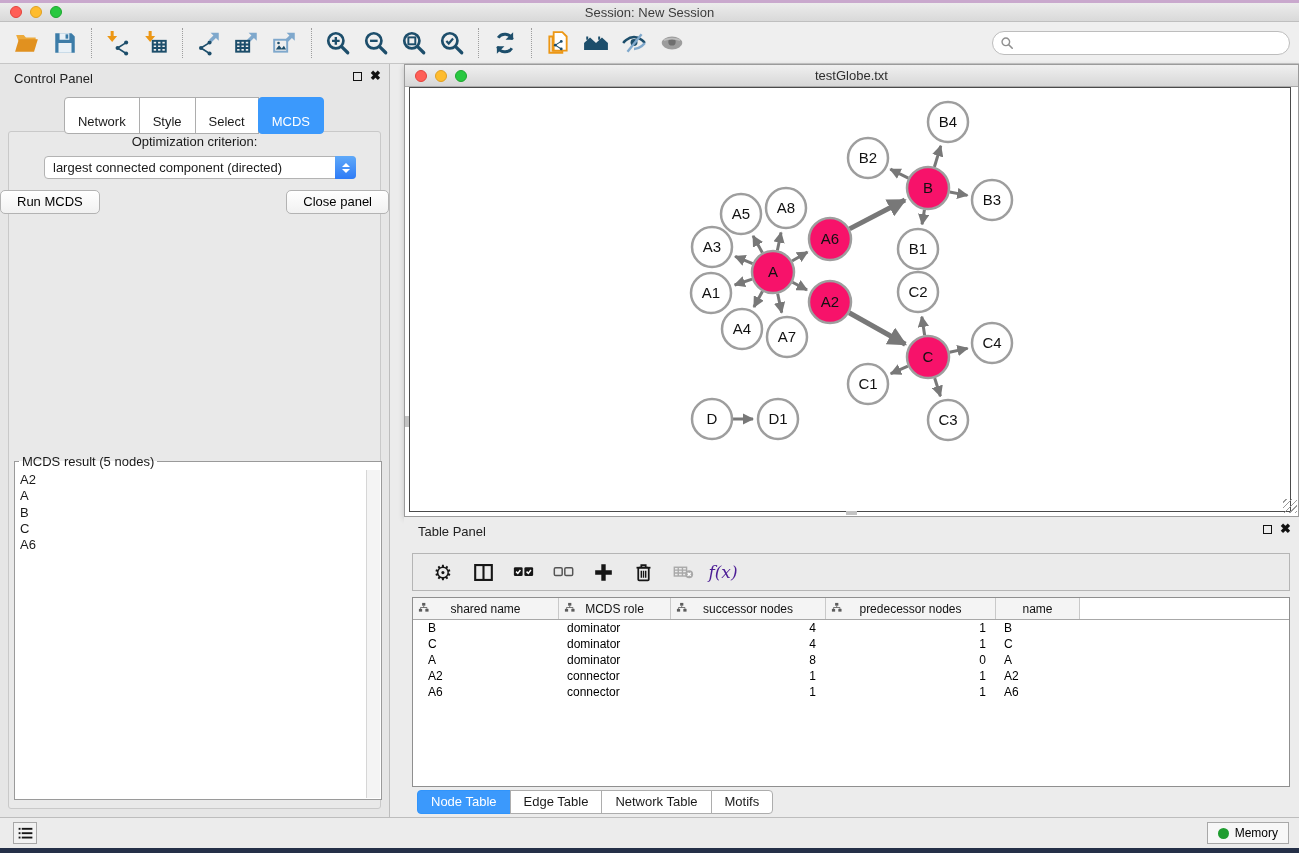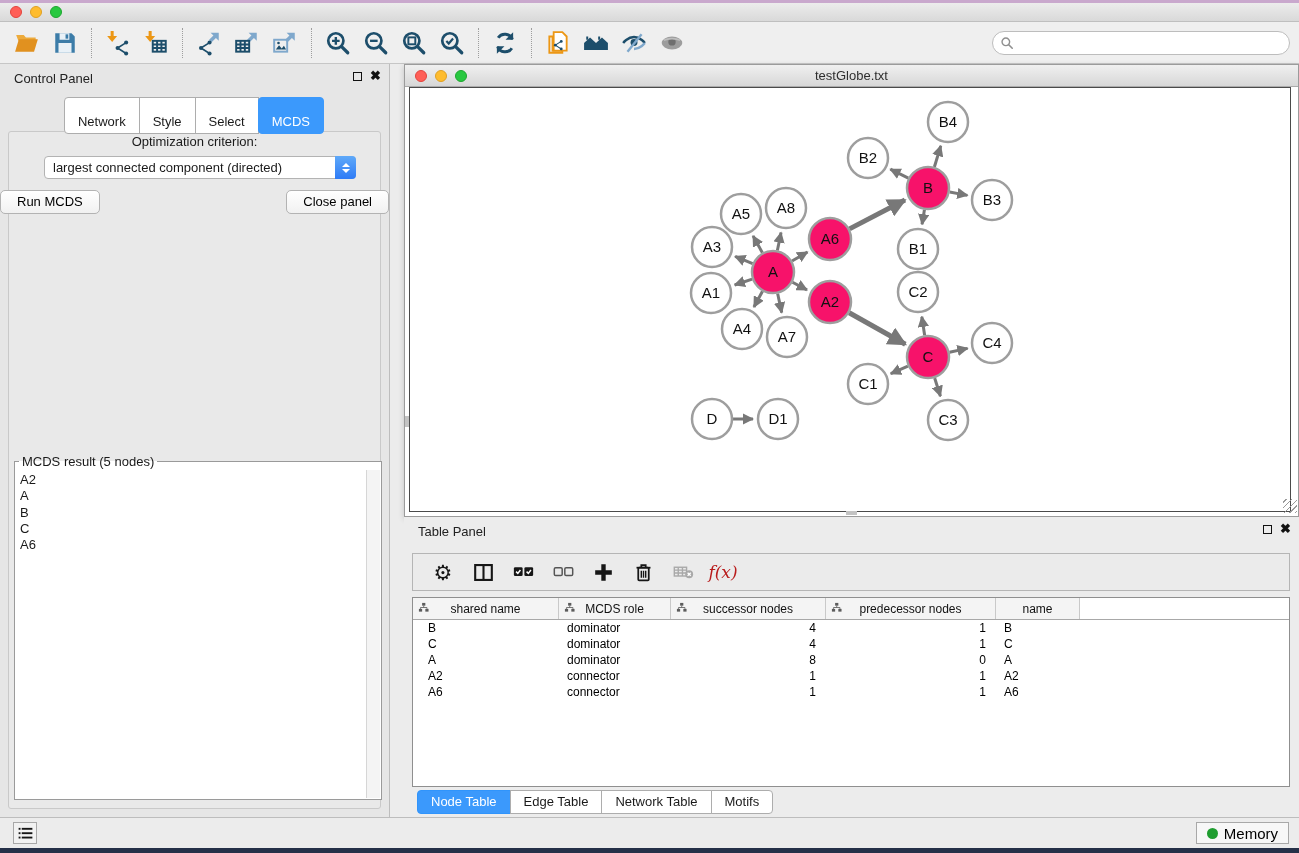--- a/index.html
+++ b/index.html
@@ -81,21 +81,21 @@
     background:repeating-linear-gradient(135deg, transparent 0 2px, #9a9a9a 2px 3px, transparent 3px 4px); }
 
   
   .table-panel { position:absolute; left:404px; top:517px; width:895px; height:300px; background:#ececec; }
   .tp-toolbar { position:absolute; left:8px; right:9px; top:36px; height:38px; background:#ebebeb;
     border:1px solid #b5b5b5; display:flex; align-items:center; padding-left:16px; gap:12px; }
   .tp-btn { width:28px; height:30px; border:none; background:transparent; display:flex;
     align-items:center; justify-content:center; }
   .tp-btn svg { width:21px; height:21px; }
   .gear-glyph { font-size:21px; line-height:21px; color:#161616; }
-  .fx-glyph { font-family:"DejaVu Serif",serif; font-style:italic; font-size:17px; color:#b91c1c; }
+  .fx-glyph { font-family:"DejaVu Serif",serif; font-style:italic; font-size:17px; color:#4c1d95; }
   .tp-table { position:absolute; left:8px; right:9px; top:80px; height:190px; background:#fff;
     border:1px solid #8f8f8f; overflow:hidden; }
   .tp-header { display:flex; height:22px; border-bottom:1px solid #a8a8a8; }
   .th-cell { background:#f4f4f4; border-right:1px solid #c9c9c9; display:flex;
     align-items:center; justify-content:center; gap:5px; font-size:12px; color:#111; position:relative; }
   .th-cell .tree-icon { position:absolute; left:5px; top:4px; }
   .tp-row { display:flex; height:16px; align-items:center; }
   .td-cell { font-size:12px; color:#000; white-space:nowrap; overflow:hidden; }
   .td-left { text-align:left; padding-left:15px; }
   .td-left2 { text-align:left; padding-left:8px; }
@@ -105,30 +105,31 @@
   .tp-tab:first-child { border-radius:4px 0 0 4px; }
   .tp-tab:last-child { border-radius:0 4px 4px 0; }
   .tp-tab.active { background:#3b99fc; border-color:#3094fb; color:#fff; border-radius:4px 0 0 4px; }
 
   
   .status-bar { position:absolute; left:0; top:817px; width:100%; height:31px; background:#ececec;
     border-top:1px solid #bdbdbd; display:flex; align-items:center; }
   .list-btn { margin-left:13px; width:24px; height:22px; border:1px solid #a8a8a8; background:#f2f2f2;
     display:flex; align-items:center; justify-content:center; }
   .memory-btn { margin-left:auto; margin-right:10px; height:22px; border:1px solid #a8a8a8;
-    background:#f7f7f7; display:flex; align-items:center; gap:6px; padding:0 10px; font-size:15px; }
+    background:#f7f7f7; display:flex; align-items:center; gap:6px; padding:0 10px; font-size:12px; }
   .mem-dot { width:11px; height:11px; border-radius:50%; background:#1f9d30; }
   .bottom-strip { position:absolute; left:0; top:848px; width:100%; height:5px; background:#253048; }
 </style>
 </head>
 <body>
 
 <div class="top-strip"></div>
 
 <div class="titlebar">
+  <div class="titlebar-title">Session: New Session</div>
   <div class="lights">
     <span class="light red"></span>
     <span class="light yellow"></span>
     <span class="light green"></span>
   </div>
 </div>
 
 <div class="toolbar">
   <div id="main-toolbar-buttons" style="display:flex;align-items:center;">
       <button class="tb-btn">

